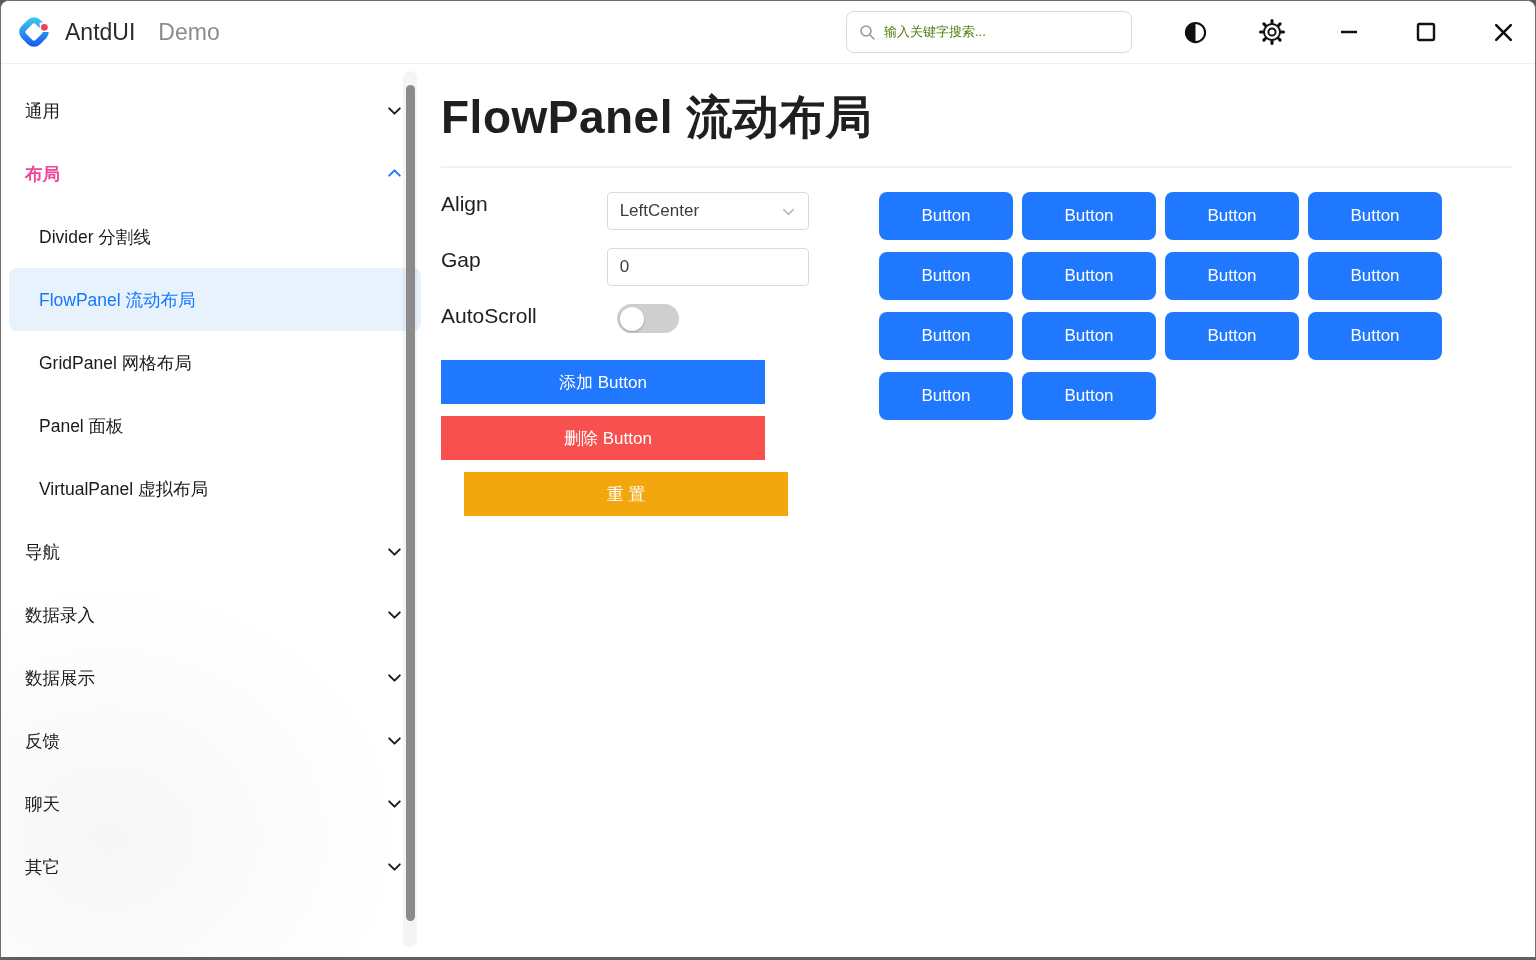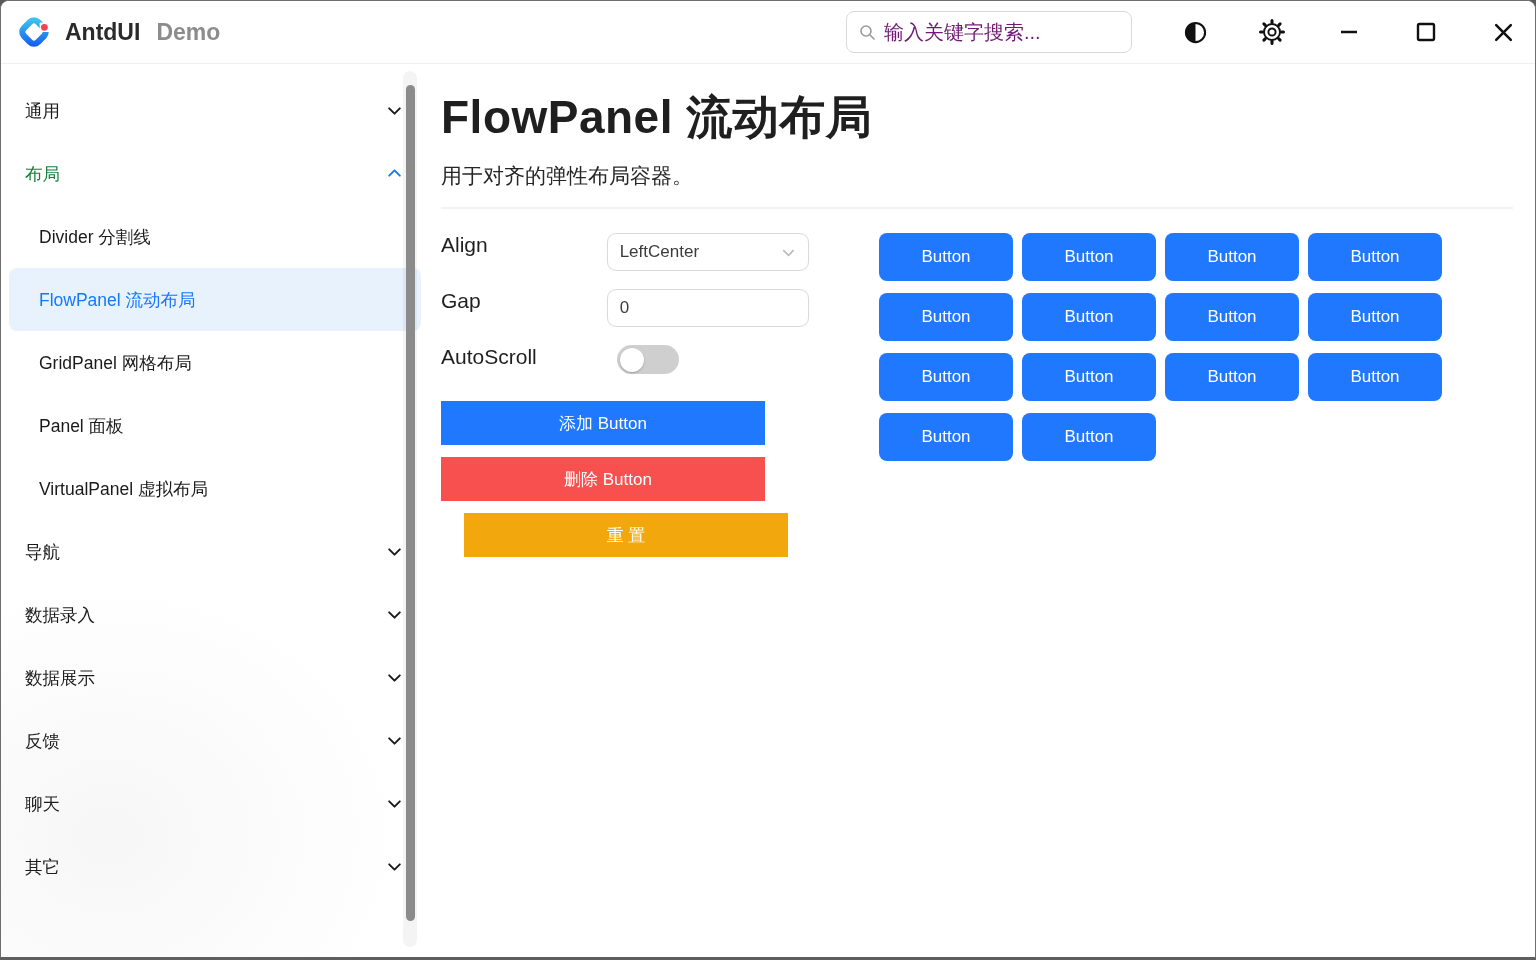--- a/index.html
+++ b/index.html
@@ -3,55 +3,55 @@
 <meta charset="utf-8">
 <style>
   html,body{margin:0;padding:0;background:#5a5a5a;width:1536px;height:960px;overflow:hidden;
     font-family:"Liberation Sans","DejaVu Sans",sans-serif;}
   *{box-sizing:border-box;}
   .window{position:absolute;inset:0;background:#fff;border:1px solid #6e6e6e;border-bottom:3px solid #5f5f5f;
     border-radius:9px 9px 0 0;overflow:hidden;}
   
   .titlebar{height:63px;display:flex;align-items:center;padding:0 18px 0 16px;border-bottom:1px solid #f0f0f0;background:#fff;}
   .logo{width:34px;height:34px;margin-right:14px;flex:0 0 auto;}
-  .app-title{font-size:23px;color:#2b2b2b;display:flex;gap:16px;align-items:flex-end;font-weight:bold;}
+  .app-title{font-size:23px;color:#2b2b2b;display:flex;gap:23px;align-items:flex-end;}
   .app-title .secondary{color:#8c8c8c;}
   .searchbox{margin-left:auto;width:286px;height:42px;border:1px solid #d9d9d9;border-radius:8px;
     display:flex;align-items:center;padding:0 12px;gap:8px;}
-  .searchbox .ph{color:#701a75;font-size:20px;white-space:nowrap;overflow:hidden;text-align:right;}
+  .searchbox .ph{color:#4d7c0f;font-size:13px;white-space:nowrap;overflow:hidden;text-align:right;}
   .tb-btn{background:none;border:none;padding:0;margin-left:49px;width:28px;height:28px;display:flex;
     align-items:center;justify-content:center;cursor:pointer;}
   
   .body{position:absolute;top:64px;left:0;right:0;bottom:0;display:flex;}
   .sidebar{width:432px;flex:0 0 auto;position:relative;padding-top:14px;}
   .sidebar::after{content:"";position:absolute;left:0;bottom:0;width:100%;height:45%;
     background:radial-gradient(ellipse at 25% 70%,rgba(90,90,90,0.05),transparent 65%);pointer-events:none;}
   .side-item{height:63px;display:flex;align-items:center;margin:0 12px 0 8px;border-radius:8px;
     font-size:17.5px;color:#1a1a1a;cursor:pointer;}
   .side-item .lbl{white-space:nowrap;}
   .side-item.group{padding-left:16px;justify-content:center;}
   .side-item.child{padding-left:30px;}
   .side-item .chev{margin-left:auto;margin-right:18px;display:flex;color:#1a1a1a;}
-  .side-item.active-group{color:#15803d;}
+  .side-item.active-group{color:#ec4899;font-weight:bold;}
   .side-item.active-group .chev{color:#1677ff;}
   .side-item.selected{background:#e7f2fd;color:#1677ff;}
   
   .sb-track{position:absolute;top:6px;bottom:10px;right:16px;width:14px;border-radius:7px;
     background:rgba(0,0,0,0.045);}
   .sb-thumb{position:absolute;top:14px;left:2.5px;width:9px;height:calc(100% - 40px);border-radius:5px;background:#8b8b8b;}
   
   .main{flex:1;padding:14px 22px 0 8px;position:relative;}
   .page-title{font-size:46px;font-weight:600;color:#1f1f1f;margin:8px 0 0 0;letter-spacing:0.5px;}
   .page-sub{font-size:21px;color:#262626;margin:13px 0 0 0;}
   .divider{height:2px;background:#f2f2f2;margin-top:17px;border:none;}
   .content{display:flex;margin-top:24px;}
   .controls{width:368px;flex:0 0 auto;}
   .ctl-row{display:flex;align-items:flex-start;height:38px;margin-bottom:18px;gap:32px;}
   .ctl-row .ctl-label{width:144px;font-size:21px;color:#1f1f1f;}
-  .field{width:216px;height:38px;border:1px solid #d9d9d9;border-radius:9px;display:flex;align-items:center;
+  .field{width:216px;height:38px;border:1px solid #d9d9d9;border-radius:4px;display:flex;align-items:center;
     padding:0 12px;font-size:17px;color:#3c3c3c;background:#fff;}
   .field .chev{margin-left:auto;color:#bcbcbc;display:flex;}
   .switch{width:62px;height:29px;border-radius:15px;background:#cfcfcf;position:relative;cursor:pointer;}
   .switch .knob{position:absolute;top:2.5px;left:3px;width:24px;height:24px;border-radius:50%;background:#fff;
     box-shadow:0 1px 2px rgba(0,0,0,0.25);}
   .action-btn{display:block;width:324px;height:44px;border:none;border-radius:0;color:#fff;font-size:17px;
     font-family:inherit;cursor:pointer;margin-top:12px;}
   .action-btn.primary{background:#1f78fe;}
   .action-btn.danger{background:#f8504e;padding-left:16px;}
   .action-btn.warn{background:#f2a70d;margin-left:23px;}
@@ -238,21 +238,20 @@
         </span>
       </div>
 
       <div class="sb-track">
         <div class="sb-thumb"></div>
       </div>
     </nav>
 
     <main class="main">
       <h1 class="page-title">FlowPanel 流动布局</h1>
-      <p class="page-sub">用于对齐的弹性布局容器。</p>
       <hr class="divider">
 
       <div class="content">
         <div class="controls">
 
           <div class="ctl-row">
             <span class="ctl-label">Align</span>
             <div class="field">
               <span>LeftCenter</span>
               <span class="chev">

